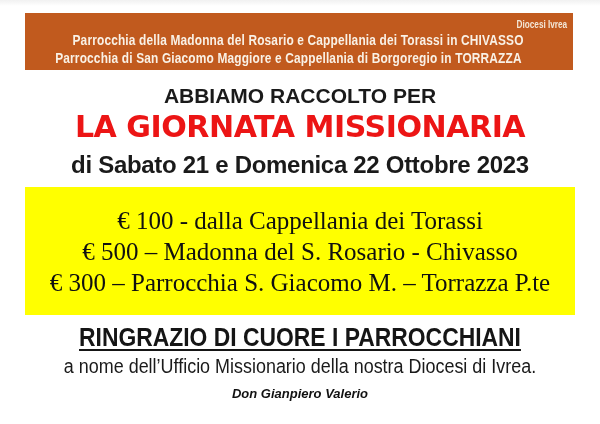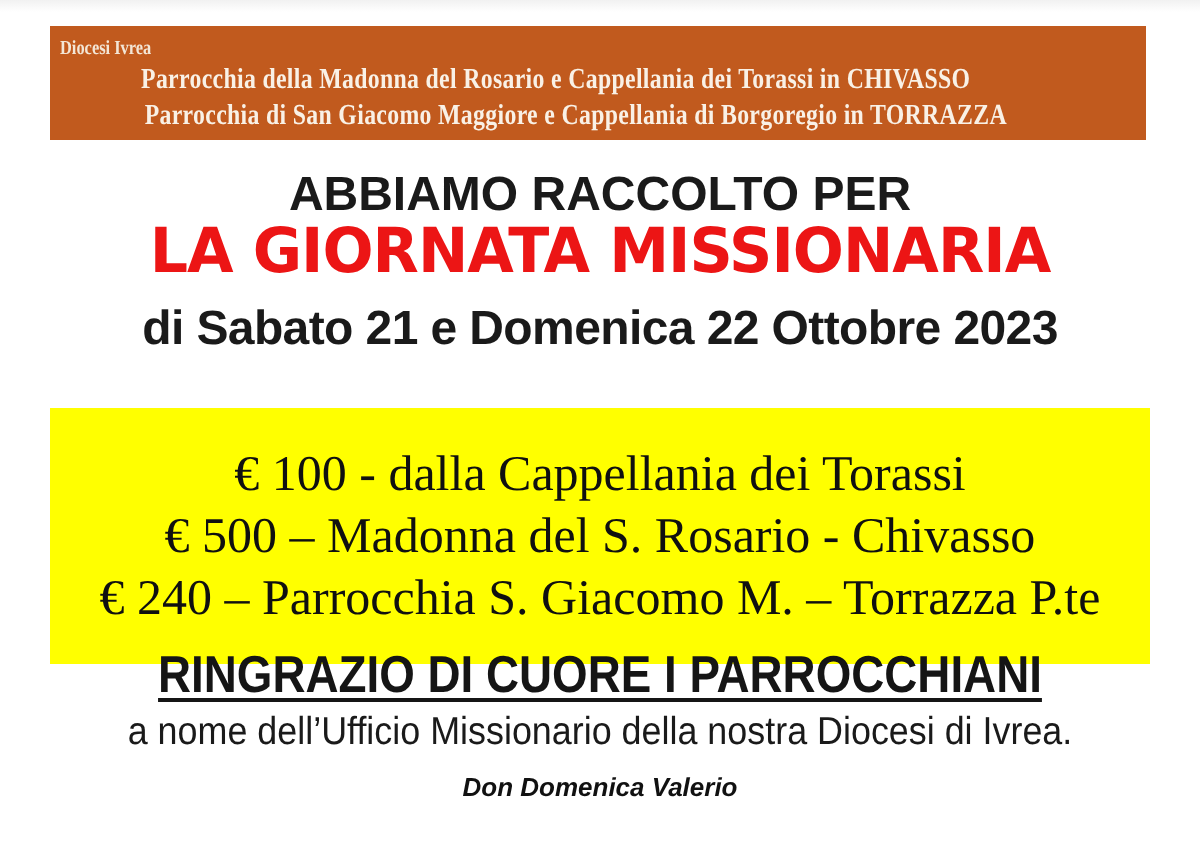--- a/index.html
+++ b/index.html
@@ -30,24 +30,23 @@
   .band {
     position: absolute;
     left: 25px;
     top: 13px;
     width: 548px;
     height: 57px;
     background: #c15a1e;
     display: flex;
     flex-direction: column;
     justify-content: center;
-    align-items: flex-start;
+    align-items: flex-end;
     padding-top: 1px;
     box-sizing: border-box;
-    font-family: Liberation Serif, serif;
   }
   .band-line {
     color: #f9f1e6;
     font-weight: bold;
     text-align: center;
     white-space: nowrap;
     transform: scaleX(0.82);
     transform-origin: center;
   }
   .band-diocese {
@@ -64,21 +63,21 @@
   
   .center-line {
     position: absolute;
     left: 0;
     width: 100%;
     text-align: center;
     white-space: nowrap;
   }
   .intro-line {
     top: 84px;
-    font-size: 24px;
+    font-size: 21px;
     font-weight: bold;
     letter-spacing: 0px;
   }
   .title-line {
     top: 108px;
     font-family: "DejaVu Sans", sans-serif;
     font-size: 31px;
     font-weight: bold;
     color: #ec1515;
     letter-spacing: -0.5px;
@@ -89,21 +88,21 @@
     top: 151px;
     font-size: 24px;
     font-weight: bold;
     letter-spacing: -0.3px;
   }
 
   
   .highlight-box {
     position: absolute;
     left: 25px;
-    top: 204px;
+    top: 187px;
     width: 550px;
     height: 128px;
     background: #ffff00;
     display: flex;
     flex-direction: column;
     justify-content: center;
     box-sizing: border-box;
   }
   .amount-line {
     font-family: "Liberation Serif", serif;
@@ -154,22 +153,22 @@
 
   <div class="center-line intro-line">ABBIAMO RACCOLTO PER</div>
 
   <div class="center-line title-line">LA GIORNATA MISSIONARIA</div>
 
   <div class="center-line date-line">di Sabato 21 e Domenica 22 Ottobre 2023</div>
 
   <div class="highlight-box">
     <div class="amount-line">€ 100 - dalla Cappellania dei Torassi</div>
     <div class="amount-line">€ 500 – Madonna del S. Rosario - Chivasso</div>
-    <div class="amount-line">€ 240 – Parrocchia S. Giacomo M. – Torrazza P.te</div>
+    <div class="amount-line">€ 300 – Parrocchia S. Giacomo M. – Torrazza P.te</div>
   </div>
 
   <div class="center-line thanks-headline">RINGRAZIO DI CUORE I PARROCCHIANI</div>
 
   <div class="center-line thanks-subline">a nome dell’Ufficio Missionario della nostra Diocesi di Ivrea.</div>
 
-  <div class="center-line signature-line">Don Domenica Valerio</div>
+  <div class="center-line signature-line">Don Gianpiero Valerio</div>
 
 </div>
 
 </body></html>

